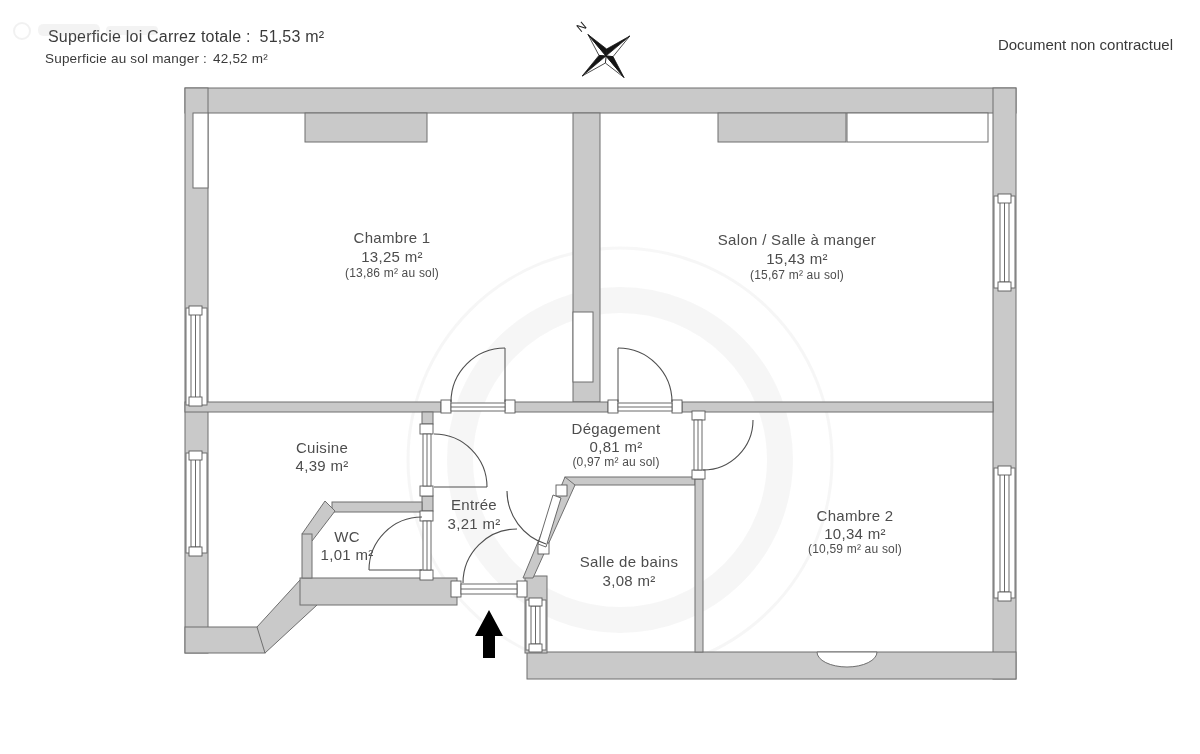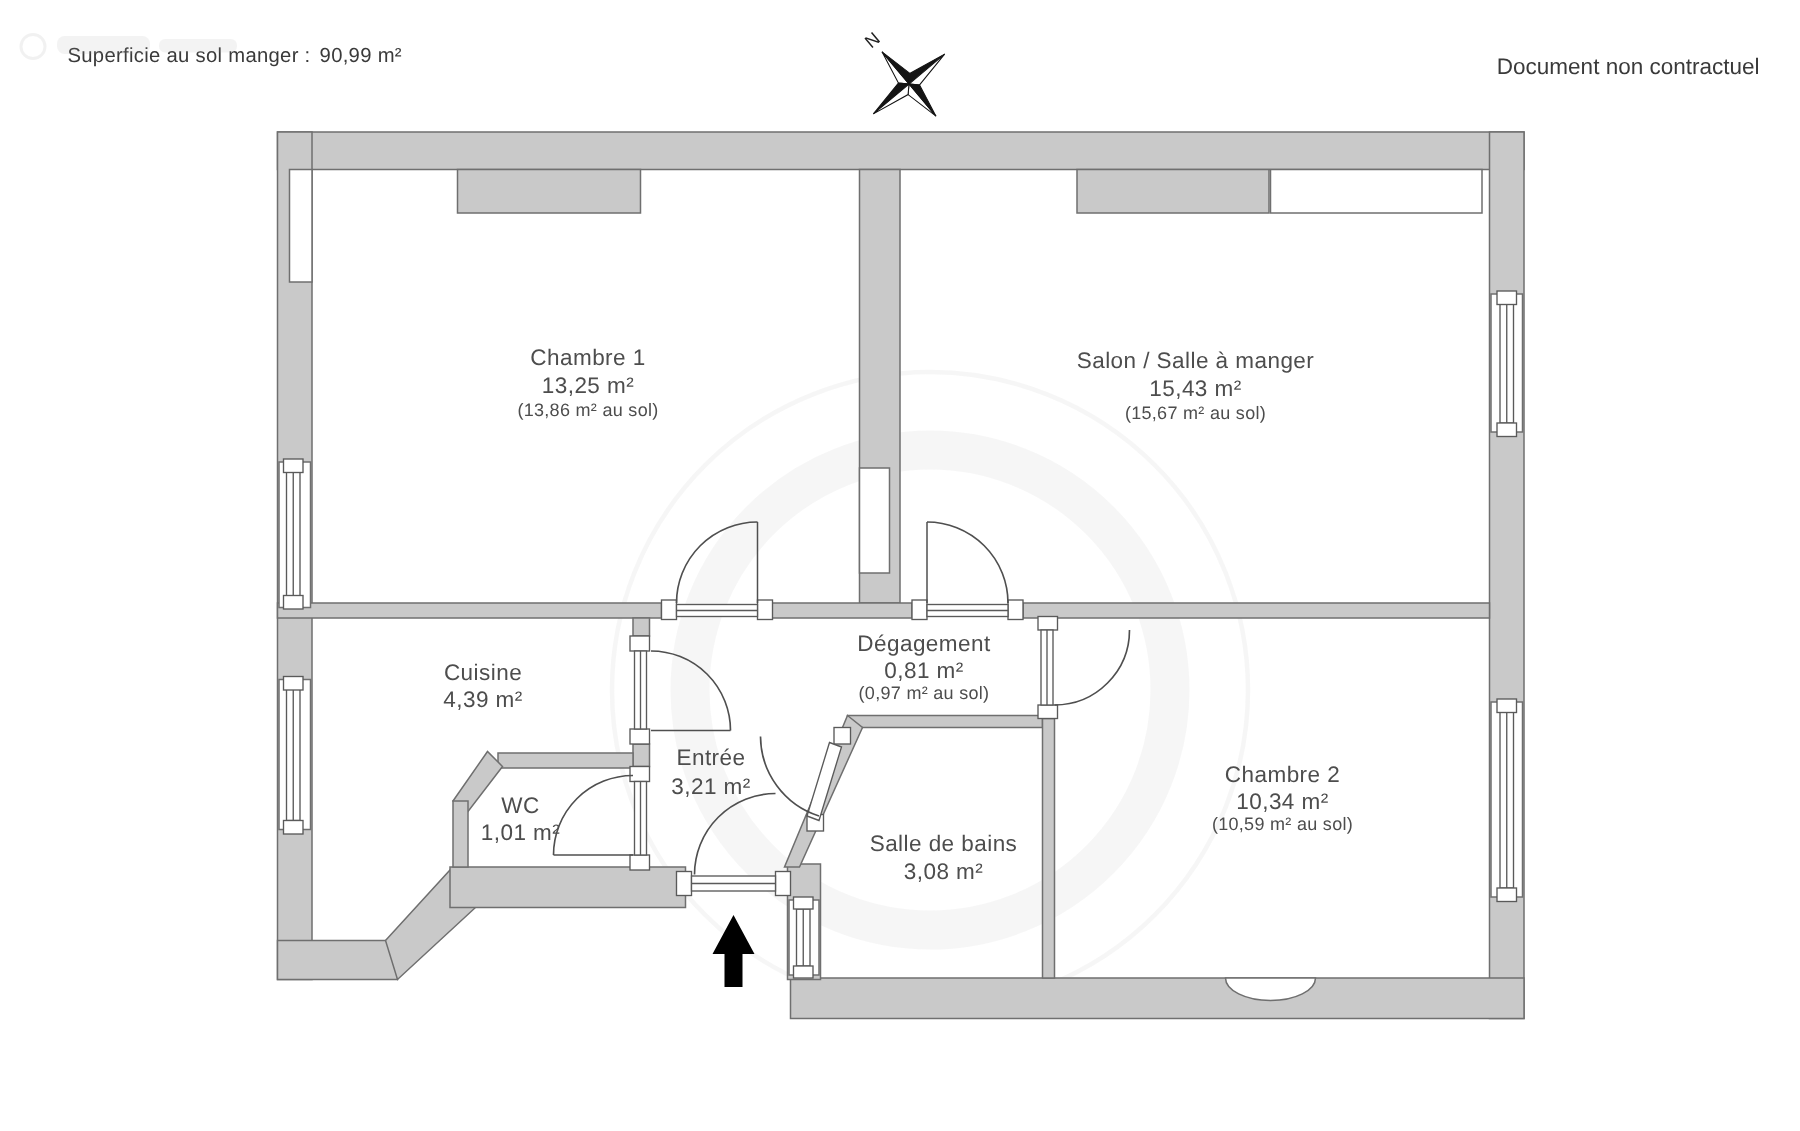--- a/index.html
+++ b/index.html
@@ -28,22 +28,25 @@
   .north{font-size:12px;fill:#222222;}
   .star-dark{fill:#141414;stroke:#141414;stroke-width:.7;}
   .star-light{fill:#ffffff;stroke:#141414;stroke-width:.7;}
 </style>
 </head>
 <body>
 
 <div class="page">
 
   <div class="hdr-left">
+    <div class="hdr-line1">
+      <span>Superficie loi Carrez totale :</span><span class="val">51,53 m²</span>
+    </div>
     <div class="hdr-line2">
-      <span>Superficie au sol manger :</span><span class="val">90,99 m²</span>
+      <span>Superficie au sol manger :</span><span class="val">42,52 m²</span>
     </div>
   </div>
 
   <div class="hdr-right">Document non contractuel</div>
 
   <svg class="plan" width="1200" height="754" viewBox="0 0 1200 754">
 
     <g class="wm">
       <circle cx="620" cy="460" r="160" fill="none" stroke="#444" stroke-width="26"></circle>
       <circle cx="620" cy="460" r="212" fill="none" stroke="#444" stroke-width="3"></circle>

